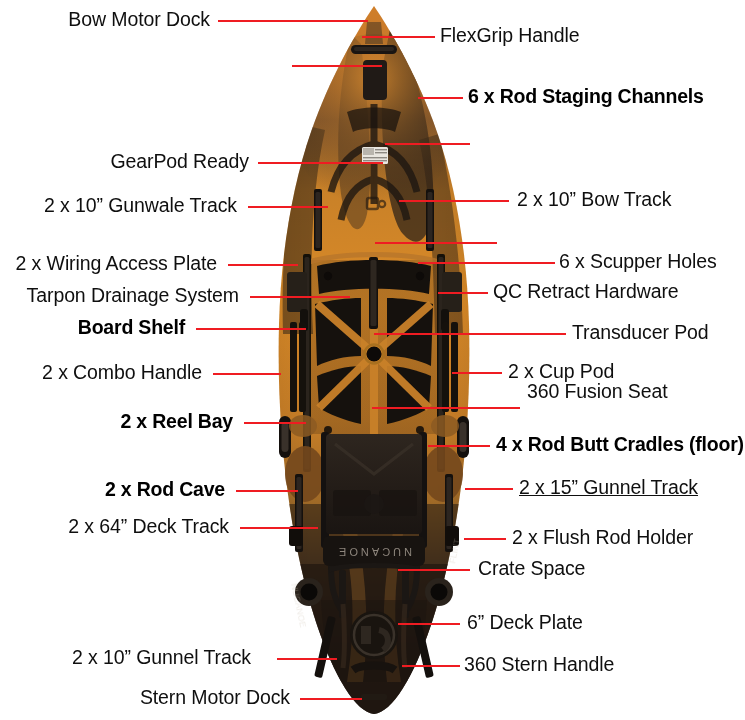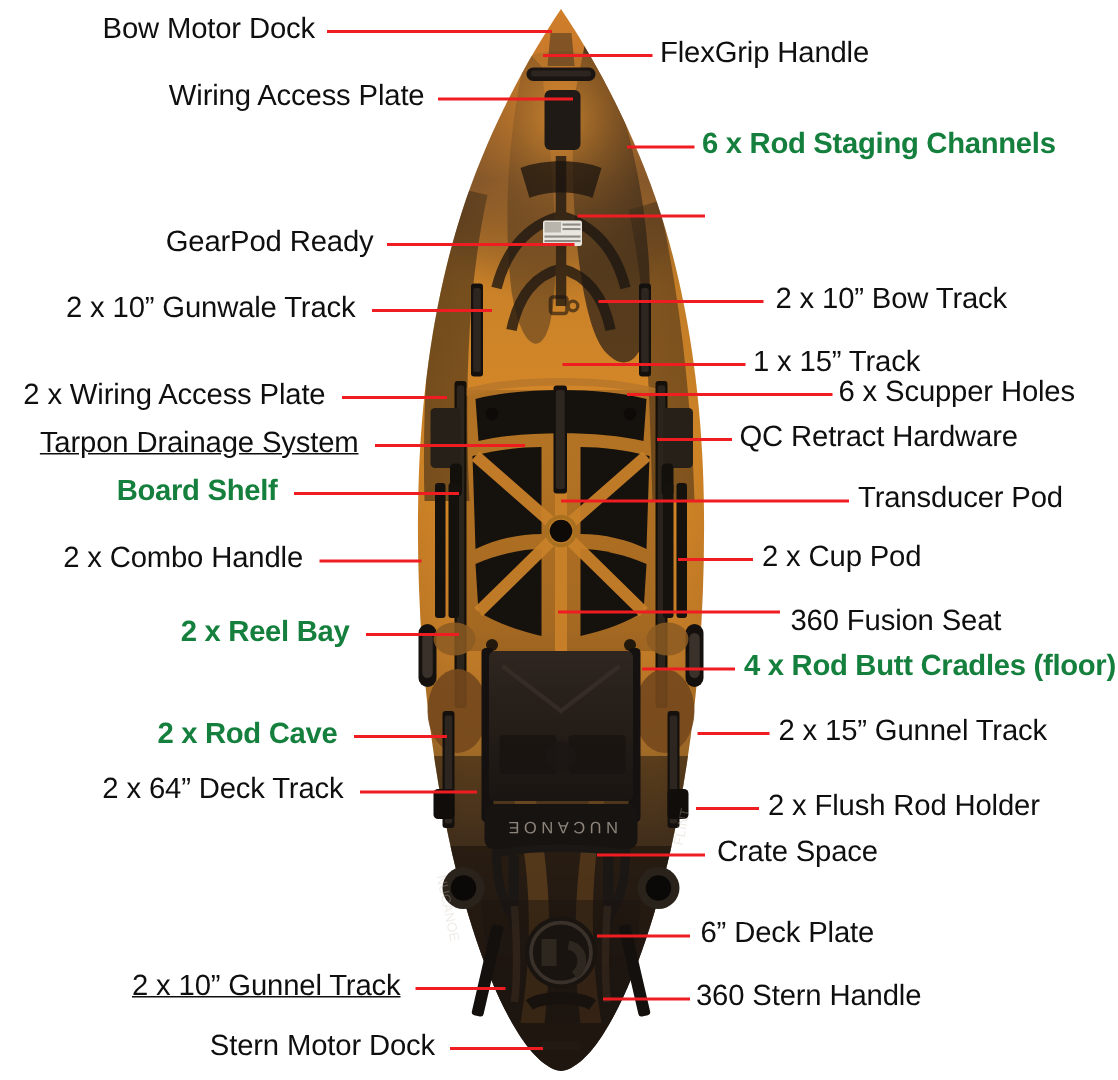--- a/index.html
+++ b/index.html
@@ -31,21 +31,21 @@
     position:absolute;
     white-space:nowrap;
     font-size:19.5px;
     line-height:1;
     color:#0f0f0f;
     letter-spacing:-0.1px;
   }
   .callout.right{text-align:left;}
   .callout.left{text-align:right;}
   .callout.green{
-    color:#15803d;
+    color:#000000;
     font-weight:bold;
     letter-spacing:-0.2px;
   }
 
   
   .leader{
     position:absolute;
     height:0;
     border-top:2.6px solid #ef1c22;
     transform-origin:0 50%;
@@ -352,42 +352,40 @@
   <div class="leader" style="left:452px; top:372px; width:50px;"></div>
   <div class="leader" style="left:372px; top:407px; width:148px;"></div>
   <div class="leader" style="left:428px; top:445px; width:62px;"></div>
   <div class="leader" style="left:465px; top:488px; width:48px;"></div>
   <div class="leader" style="left:464px; top:538px; width:42px;"></div>
   <div class="leader" style="left:398px; top:569px; width:72px;"></div>
   <div class="leader" style="left:398px; top:623px; width:62px;"></div>
   <div class="leader" style="left:402px; top:665px; width:58px;"></div>
 
   <div class="callout left" style="right:535px; top:10px;"><span>Bow Motor Dock</span></div>
-  <div class="callout left" style="right:462px; top:55px;"><span>Wiring Access Plate</span></div>
   <div class="callout left" style="right:496px; top:152px;"><span>GearPod Ready</span></div>
   <div class="callout left" style="right:508px; top:196px;"><span>2 x 10” Gunwale Track</span></div>
   <div class="callout left" style="right:528px; top:254px;"><span>2 x Wiring Access Plate</span></div>
-  <div class="callout left" style="right:506px; top:286px;text-decoration:underline;"><span>Tarpon Drainage System</span></div>
+  <div class="callout left" style="right:506px; top:286px;"><span>Tarpon Drainage System</span></div>
   <div class="callout left green" style="right:560px; top:318px;"><span>Board Shelf</span></div>
   <div class="callout left" style="right:543px; top:363px;"><span>2 x Combo Handle</span></div>
   <div class="callout left green" style="right:512px; top:412px;"><span>2 x Reel Bay</span></div>
   <div class="callout left green" style="right:520px; top:480px;"><span>2 x Rod Cave</span></div>
   <div class="callout left" style="right:516px; top:517px;"><span>2 x 64” Deck Track</span></div>
-  <div class="callout left" style="right:478px; top:648px;text-decoration:underline;"><span>2 x 10” Gunnel Track</span></div>
+  <div class="callout left" style="right:494px; top:648px;"><span>2 x 10” Gunnel Track</span></div>
   <div class="callout left" style="right:455px; top:688px;"><span>Stern Motor Dock</span></div>
 
   <div class="callout right" style="left:440px; top:26px;"><span>FlexGrip Handle</span></div>
   <div class="callout right green" style="left:468px; top:87px;"><span>6 x Rod Staging Channels</span></div>
   <div class="callout right" style="left:517px; top:190px;"><span>2 x 10” Bow Track</span></div>
-  <div class="callout right" style="left:502px; top:232px;"><span>1 x 15” Track</span></div>
   <div class="callout right" style="left:559px; top:252px;"><span>6 x Scupper Holes</span></div>
   <div class="callout right" style="left:493px; top:282px;"><span>QC Retract Hardware</span></div>
   <div class="callout right" style="left:572px; top:323px;"><span>Transducer Pod</span></div>
   <div class="callout right" style="left:508px; top:362px;"><span>2 x Cup Pod</span></div>
-  <div class="callout right" style="left:527px; top:405px;"><span>360 Fusion Seat</span></div>
+  <div class="callout right" style="left:527px; top:382px;"><span>360 Fusion Seat</span></div>
   <div class="callout right green" style="left:496px; top:435px;"><span>4 x Rod Butt Cradles (floor)</span></div>
-  <div class="callout right" style="left:519px; top:478px;"><span>2 x 15” Gunnel Track</span></div>
+  <div class="callout right" style="left:519px; top:478px;text-decoration:underline;"><span>2 x 15” Gunnel Track</span></div>
   <div class="callout right" style="left:512px; top:528px;"><span>2 x Flush Rod Holder</span></div>
   <div class="callout right" style="left:478px; top:559px;"><span>Crate Space</span></div>
   <div class="callout right" style="left:467px; top:613px;"><span>6” Deck Plate</span></div>
   <div class="callout right" style="left:464px; top:655px;"><span>360 Stern Handle</span></div>
 
 </div>
 
 </body></html>

